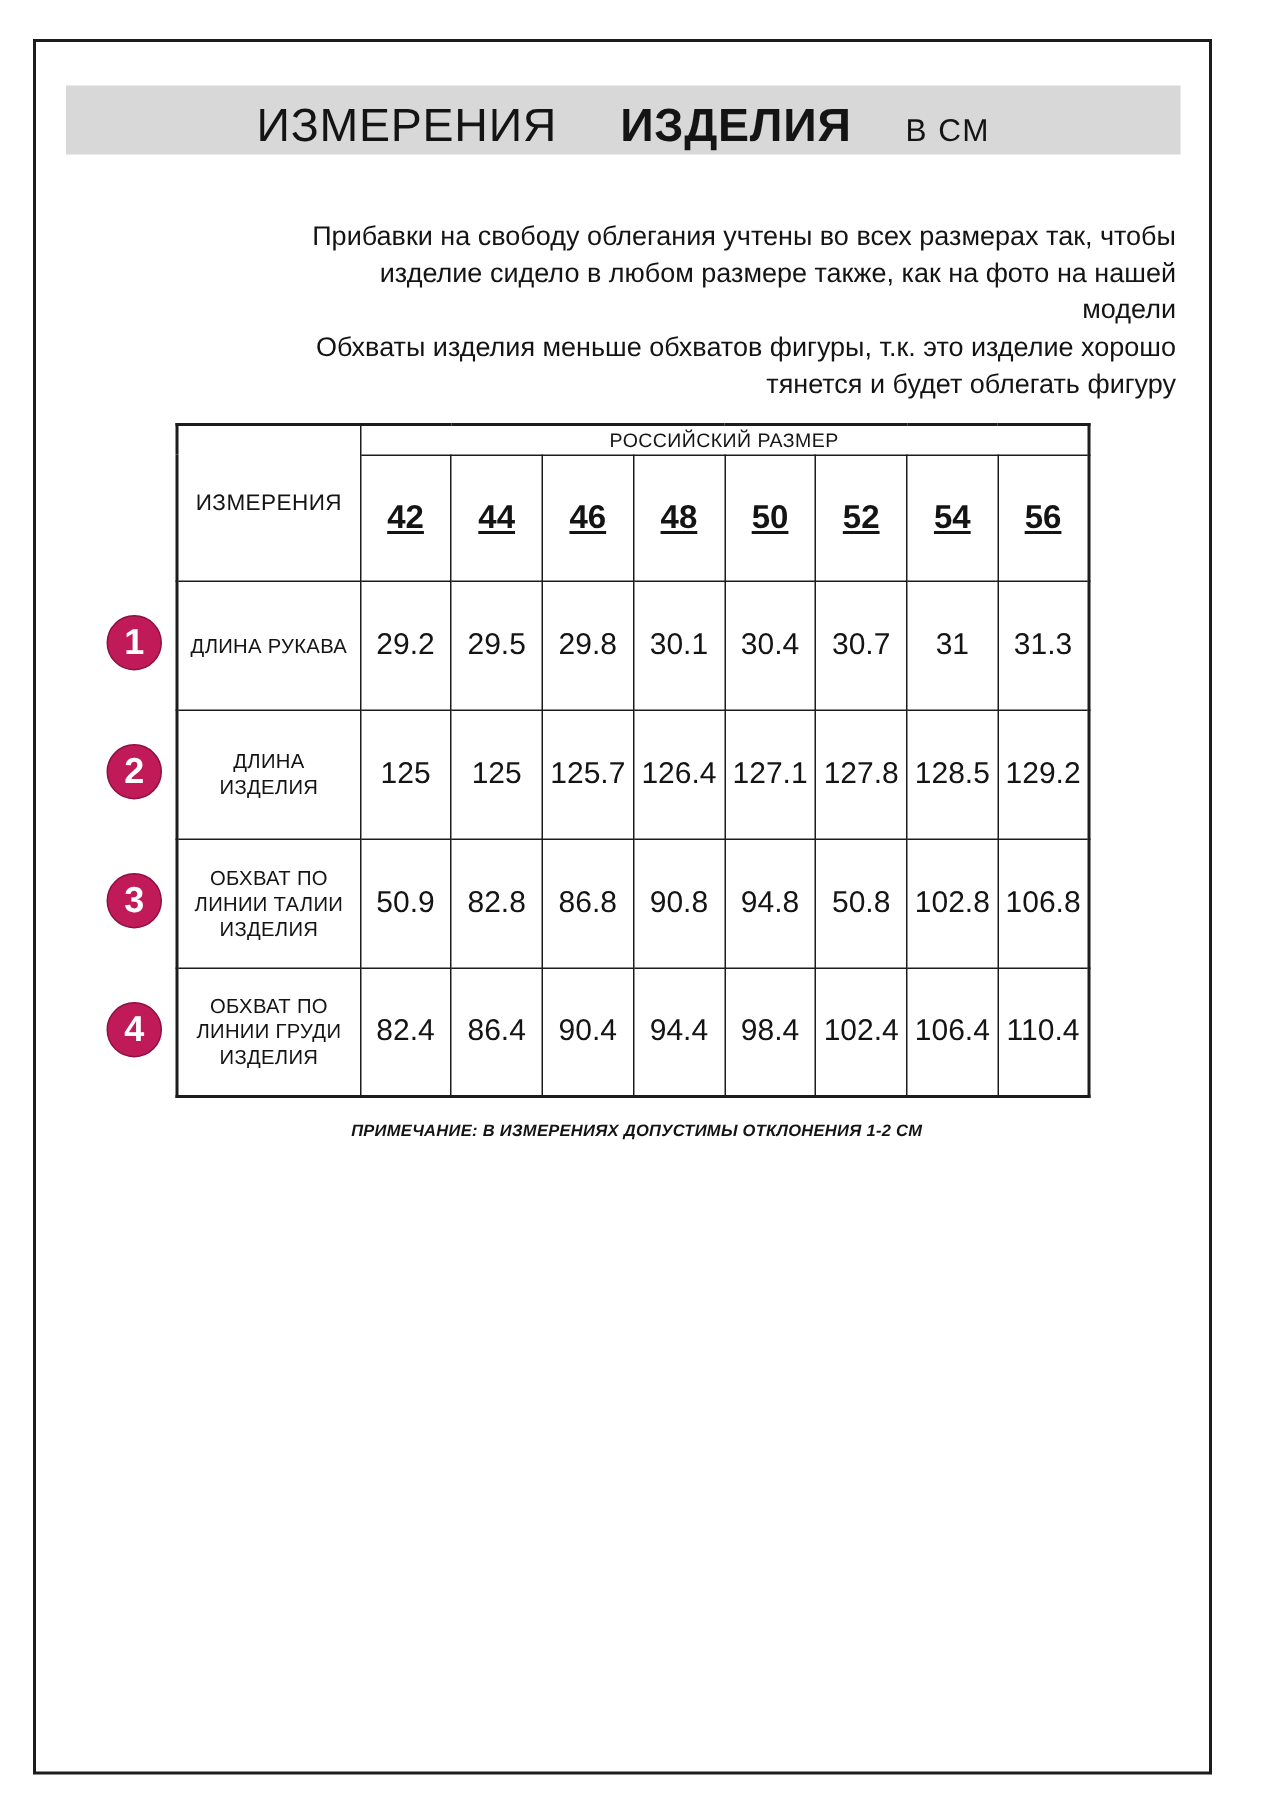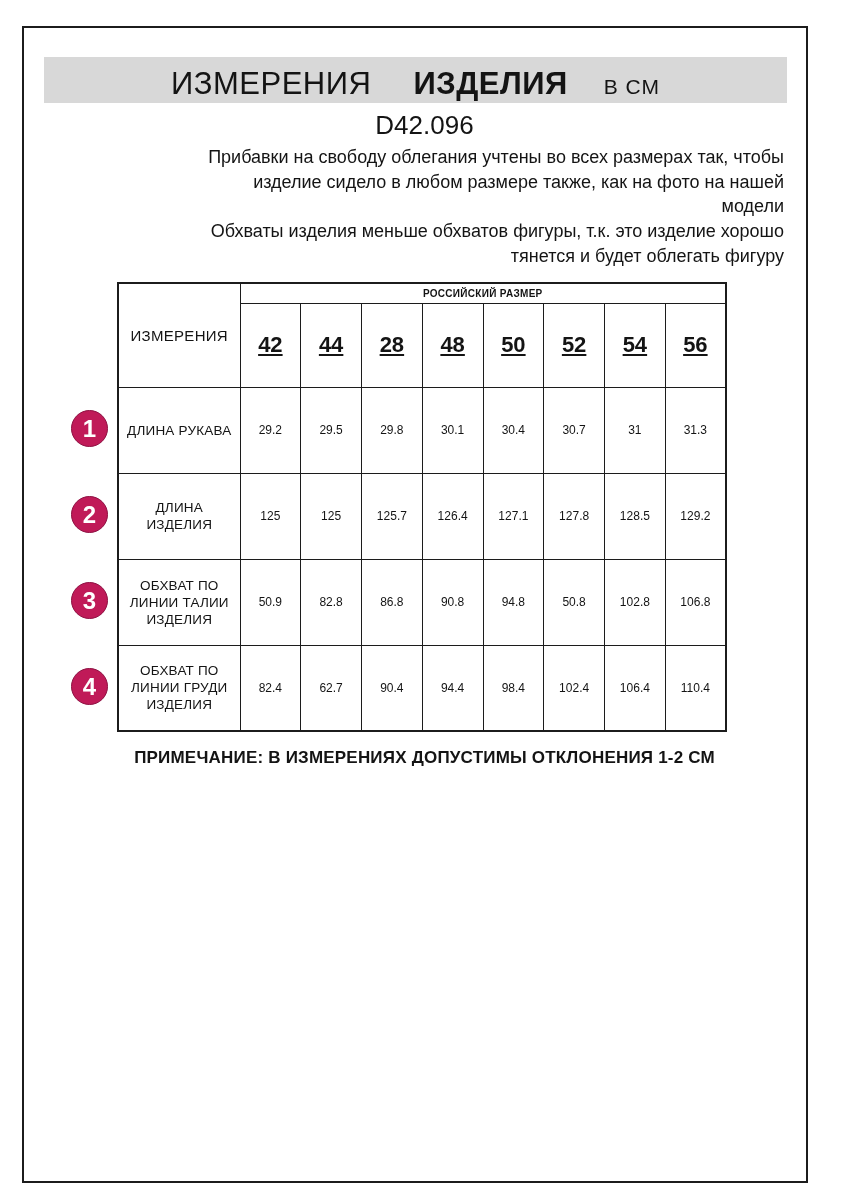--- a/index.html
+++ b/index.html
@@ -51,79 +51,79 @@
     border-collapse: collapse;
     table-layout: fixed;
     border: 2px solid #1c1c1c;
   }
   .size-table th, .size-table td {
     border: 1.5px solid #1c1c1c;
     text-align: center; vertical-align: middle;
     background: #ffffff;
   }
   .corner { width: 122px; font-size: 15px; font-weight: 400; letter-spacing: 0.3px; }
-  .grouphead { height: 20px; font-size: 10px; font-weight: 700; letter-spacing: 0.3px; }
+  .grouphead { height: 20px; font-size: 13px; font-weight: 400; letter-spacing: 0.3px; }
   tr.sizes-tr { height: 84px; }
   th.size { font-size: 22px; font-weight: 700; text-decoration: underline; }
   tbody tr { height: 86px; }
   th.rowlabel {
     font-size: 13.5px; font-weight: 400; letter-spacing: 0.2px;
     white-space: pre-line; line-height: 17px;
   }
-  td.val { font-size: 12px; font-weight: 400; }
+  td.val { font-size: 20px; font-weight: 400; }
 
   .badge {
     position: absolute; left: 71px;
     width: 37px; height: 37px;
     border-radius: 50%;
     background: #c01a58;
     border: 1px solid #8e1042;
     color: #ffffff;
     font-size: 24px; font-weight: 700;
     display: flex; align-items: center; justify-content: center;
     line-height: 1;
   }
 
   .note {
     position: absolute; left: 0; top: 748px; width: 849px;
-    text-align: center; font-size: 17px; font-weight: 700;
+    text-align: center; font-size: 11px; font-weight: 700;
     letter-spacing: 0.2px;
+    font-style: italic;
   }
 </style>
 </head>
 <body>
 
 <div class="sheet">
 
   <div class="frame"></div>
 
   <div class="titlebar">
     <span class="w1">ИЗМЕРЕНИЯ</span>
     <span class="w2">ИЗДЕЛИЯ</span>
     <span class="unit">В СМ</span>
   </div>
 
-  <div class="model">D42.096</div>
 
   <div class="para p1">Прибавки на свободу облегания учтены во всех размерах так, чтобы
 изделие сидело в любом размере также, как на фото на нашей
 модели</div>
   <div class="para p2">Обхваты изделия меньше обхватов фигуры, т.к. это изделие хорошо
 тянется и будет облегать фигуру</div>
 
   <table class="size-table">
     <thead>
       <tr>
         <th class="corner" rowspan="2">ИЗМЕРЕНИЯ</th>
         <th class="grouphead" colspan="8">РОССИЙСКИЙ РАЗМЕР</th>
       </tr>
       <tr class="sizes-tr" id="sizes-row">
           <th class="size">42</th>
           <th class="size">44</th>
-          <th class="size">28</th>
+          <th class="size">46</th>
           <th class="size">48</th>
           <th class="size">50</th>
           <th class="size">52</th>
           <th class="size">54</th>
           <th class="size">56</th>
         </tr>
     </thead>
     <tbody id="table-body">
         <tr>
           <th class="rowlabel">ДЛИНА РУКАВА</th>
@@ -159,21 +159,21 @@
           <td class="val">94.8</td>
           <td class="val">50.8</td>
           <td class="val">102.8</td>
           <td class="val">106.8</td>
         </tr>
         <tr>
           <th class="rowlabel">ОБХВАТ ПО
 ЛИНИИ ГРУДИ
 ИЗДЕЛИЯ</th>
           <td class="val">82.4</td>
-          <td class="val">62.7</td>
+          <td class="val">86.4</td>
           <td class="val">90.4</td>
           <td class="val">94.4</td>
           <td class="val">98.4</td>
           <td class="val">102.4</td>
           <td class="val">106.4</td>
           <td class="val">110.4</td>
         </tr>
       </tbody>
   </table>
 

